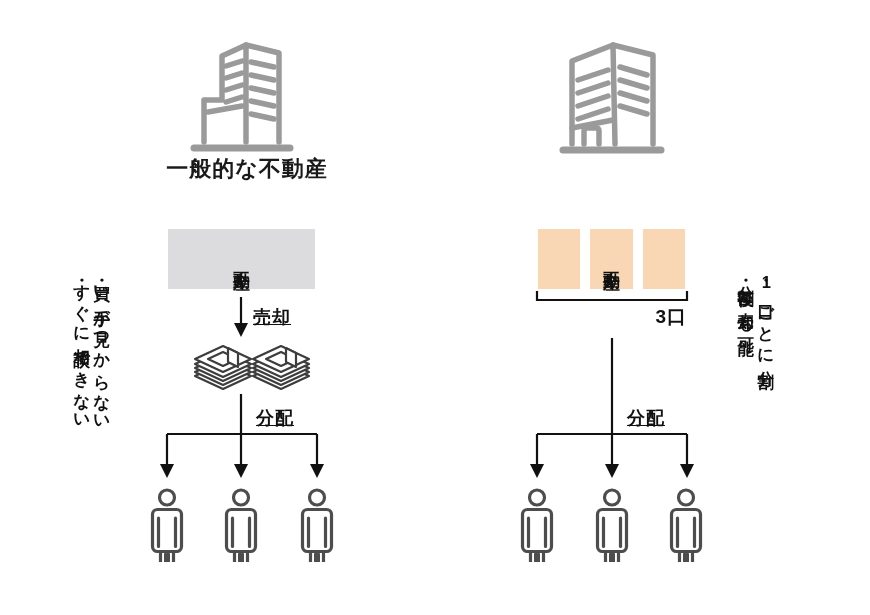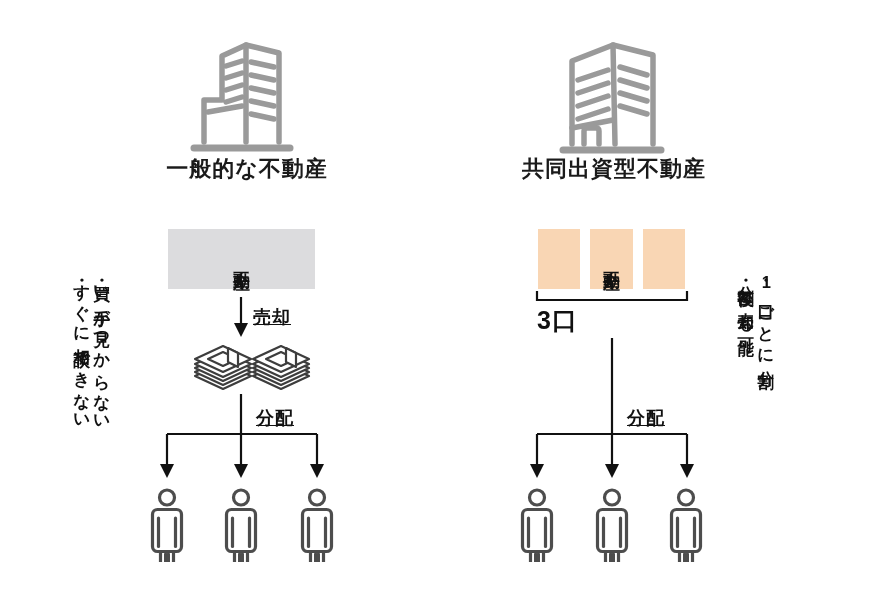--- a/index.html
+++ b/index.html
@@ -8,21 +8,21 @@
     font-family:"Liberation Sans","DejaVu Sans",sans-serif;color:#111;
   }
   .abs{position:absolute;}
   .title{
     font-size:22px;font-weight:700;color:#1a1a1a;text-align:center;letter-spacing:1px;white-space:nowrap;
   }
   .flow-label{
     font-size:18px;font-weight:600;color:#111;white-space:nowrap;letter-spacing:1px;text-decoration:underline;
   }
   .units-label{
-    font-size:25px;font-weight:600;color:#111;text-align:left;letter-spacing:1px;
+    font-size:19px;font-weight:600;color:#111;text-align:right;letter-spacing:1px;
   }
   .asset-box{
     display:flex;align-items:center;justify-content:center;
   }
   .vtext{
     writing-mode:vertical-rl;text-orientation:upright;
     font-size:17px;font-weight:700;line-height:1.12;letter-spacing:1px;color:#111;
   }
   .notes{
     writing-mode:vertical-rl;text-orientation:upright;
@@ -108,21 +108,20 @@
       <path d="M64,33 L91,41"></path>
       <path d="M64,46 L91,54"></path>
       <path d="M64,59 L91,67"></path>
       <path d="M64,72 L91,80"></path>
       <path d="M16,94 L57,86"></path>
       <path d="M28,110 V97 Q28,94 31,94 H40 Q43,94 43,97 V110"></path>
       <path d="M7,116 H105" stroke-width="7"></path>
     </g>
   </svg>
 
-  <div class="abs title" style="left:522px;top:154px;width:180px">共同出資型不動産</div>
 
   <div class="abs" style="left:538px;top:229px;width:42px;height:60px;background:#f9d6b4"></div>
   <div class="abs asset-box" style="left:590px;top:229px;width:43px;height:60px;background:#f9d6b4">
     <span class="vtext">不動産</span>
   </div>
   <div class="abs" style="left:643px;top:229px;width:42px;height:60px;background:#f9d6b4"></div>
 
   <div class="abs units-label" style="left:537px;top:304px;width:150px">3口</div>
 
   <div class="abs flow-label" style="left:627px;top:406px">分配</div>

